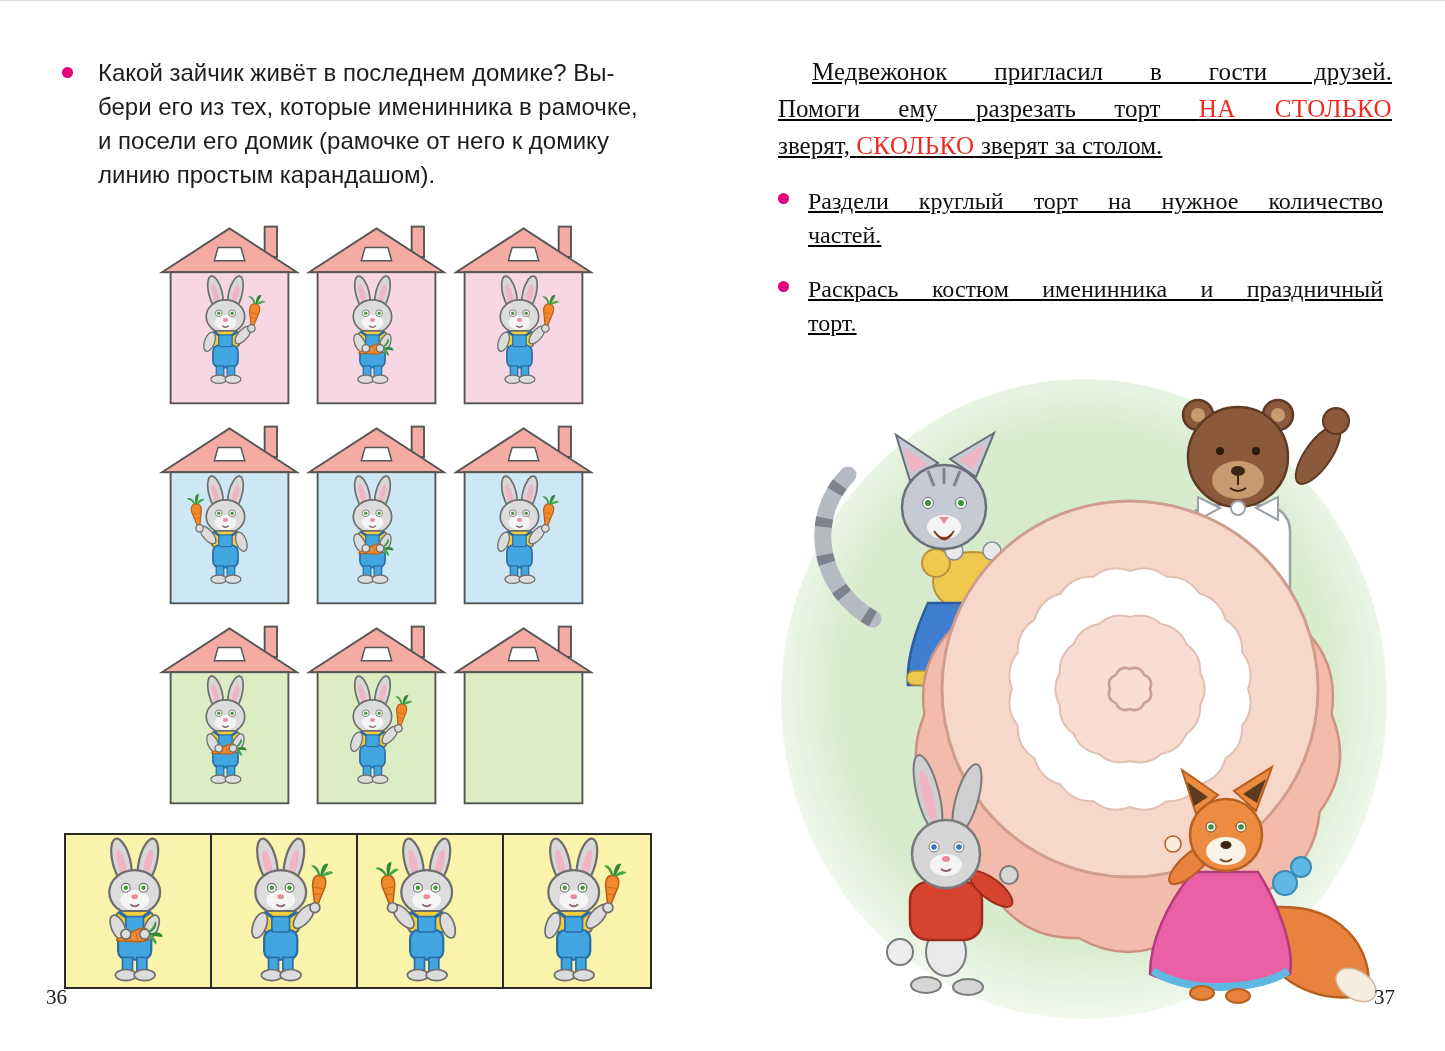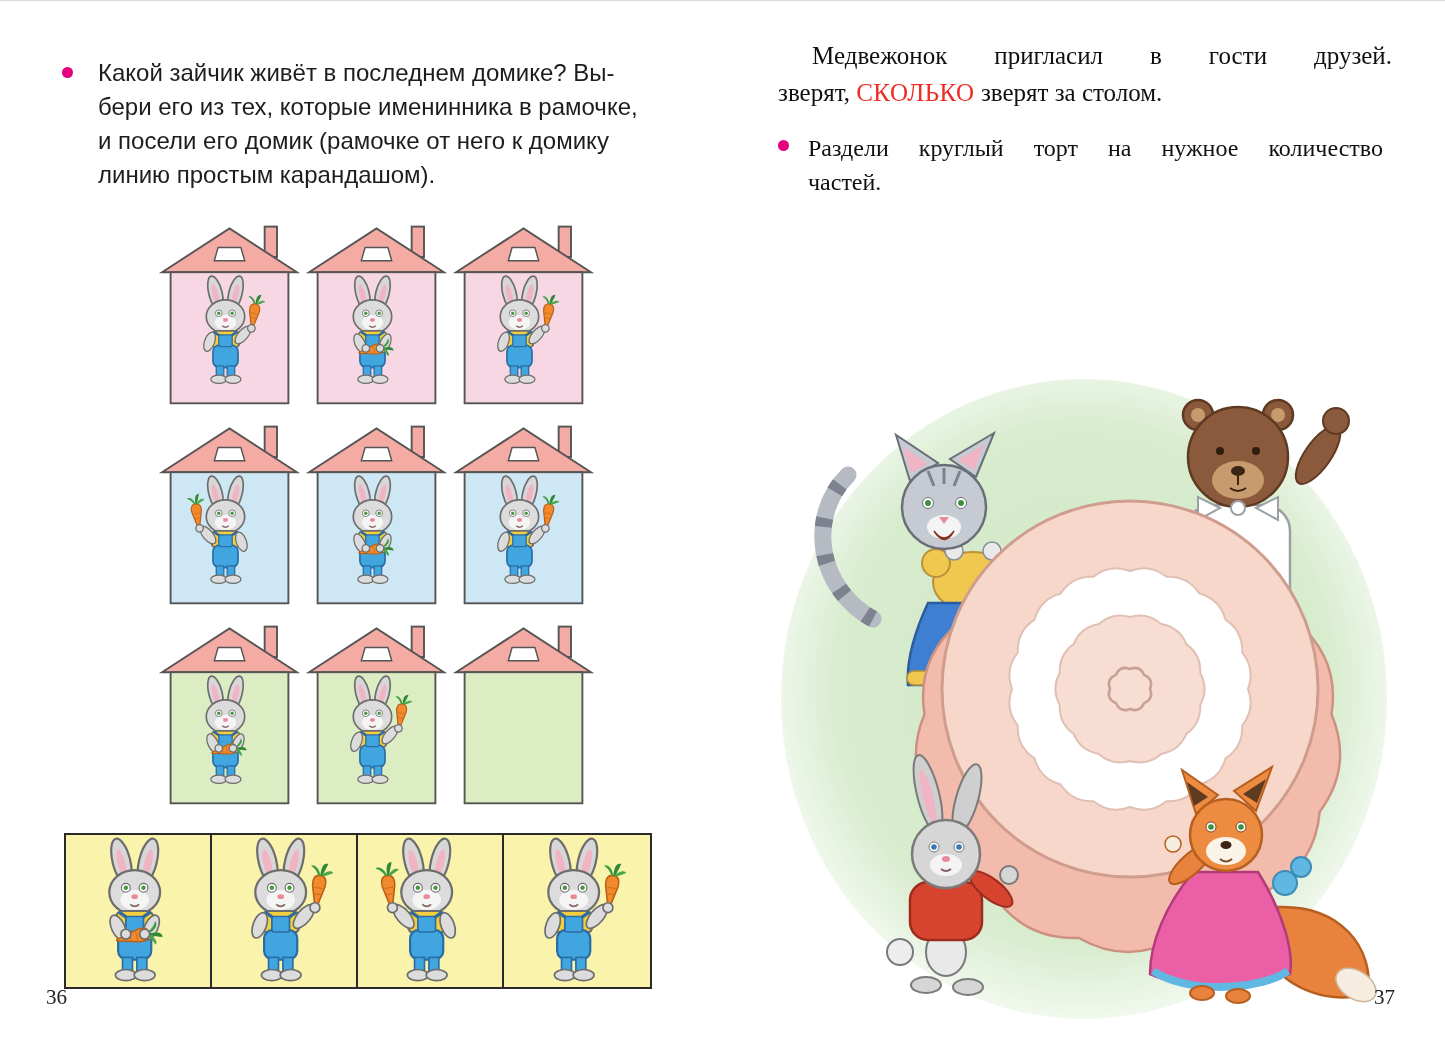--- a/index.html
+++ b/index.html
@@ -11,21 +11,21 @@
   .left-task > .dot{position:absolute;left:0;top:11px;}
   #task-lines{margin-left:36px;}
   .task-line{font-size:24px;line-height:34px;color:#1d1d1d;}
   #houses{position:absolute;left:158px;top:218px;width:444px;}
   .house-row{display:flex;gap:4px;margin-bottom:10px;}
   #choices{position:absolute;left:64px;top:832px;display:flex;border:2.5px solid #2a2a2a;}
   .choice-cell{width:146px;height:152px;display:flex;align-items:flex-end;justify-content:center;
                border-right:2.5px solid #2a2a2a;box-sizing:border-box;padding-bottom:2px;}
   .choice-cell:last-child{border-right:none;}
   
-  .right-page{position:absolute;left:778px;top:36px;width:614px;}
+  .right-page{position:absolute;left:778px;top:52px;width:614px;text-decoration:underline;}
   .para-line{font-family:"Liberation Serif",serif;font-size:25px;line-height:37px;color:#101010;}
   .just{text-align:justify;text-align-last:justify;}
   .indent{text-indent:34px;}
   .red{letter-spacing:0.5px;}
   #bullets{margin-top:16px;}
   .bullet-item{position:relative;margin-top:20px;padding-left:30px;}
   .bullet-item > .dot{position:absolute;left:0;top:9px;}
   .bullet-line{font-family:"Liberation Serif",serif;font-size:24px;line-height:34px;color:#101010;width:575px;}
   .illustration-wrap{position:absolute;left:778px;top:366px;width:614px;height:660px;}
   .page-num{position:absolute;font-family:"Liberation Serif",serif;font-size:21px;color:#222;}
@@ -531,27 +531,33 @@
           </g>
         </svg>
       </div>
     </div>
 
   <div id="pn-left" class="page-num">36</div>
 
   <div class="right-page">
     <div id="paragraph">
         <div class="para-line just indent"><span>Медвежонок пригласил в гости друзей.</span></div>
+        <div class="para-line just"><span>Помоги ему разрезать торт </span><span class="red" style="color: rgb(238, 42, 34);">НА СТОЛЬКО</span></div>
         <div class="para-line"><span>зверят, </span><span class="red" style="color: rgb(238, 42, 34);">СКОЛЬКО</span><span> зверят за столом.</span></div>
       </div>
     <div id="bullets">
         <div class="bullet-item">
           <span class="dot"></span>
           <div class="bullet-line just">Раздели круглый торт на нужное количество</div>
           <div class="bullet-line">частей.</div>
+        </div>
+        <div class="bullet-item">
+          <span class="dot"></span>
+          <div class="bullet-line just">Раскрась костюм именинника и праздничный</div>
+          <div class="bullet-line">торт.</div>
         </div>
       </div>
   </div>
 
   <div class="illustration-wrap">
     <svg width="614" height="660" viewBox="0 0 614 660">
       <defs>
         <radialGradient id="ggrad" cx="50%" cy="48%" r="58%">
           <stop offset="0%" stop-color="#cfe8c6"></stop>
           <stop offset="70%" stop-color="#d8ecce"></stop>

